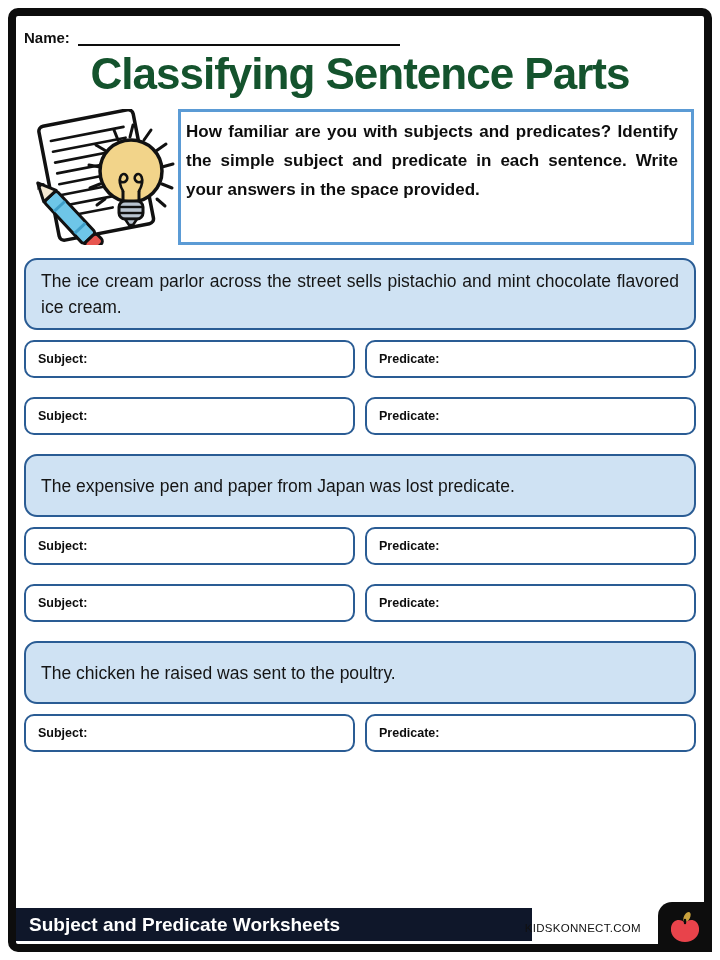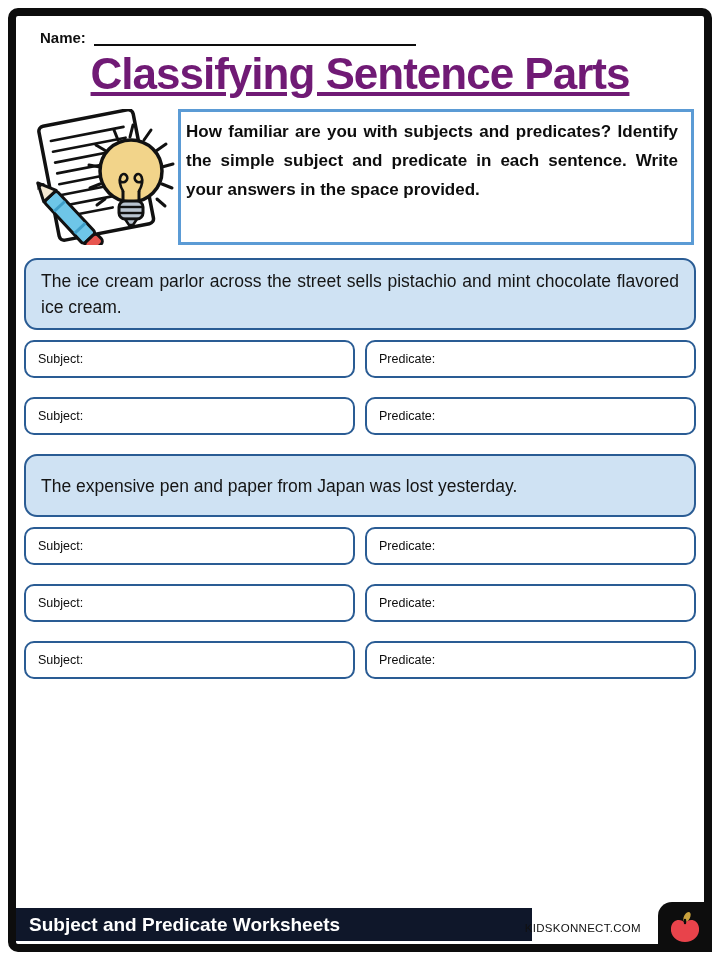--- a/index.html
+++ b/index.html
@@ -20,40 +20,39 @@
     border-radius: 10px;
     background: #fff;
   }
   .content {
     position: absolute; inset: 0;
     padding: 6px 8px 0 8px;
   }
 
   
   .name-row {
-    margin: 4px 0 0 16px;
+    margin: 4px 0 0 0;
     font-size: 15px; font-weight: bold;
     display: flex; align-items: flex-end;
   }
   .name-line {
     display: inline-block;
     width: 322px; height: 20px;
     border-bottom: 2.5px solid #0d0d0d;
     margin-left: 8px;
   }
 
   
   .title {
     text-align: center;
     font-size: 44px; font-weight: bold;
     letter-spacing: -1px;
     margin-top: 3px;
     line-height: 50px;
-    color: #701a75;
-    text-decoration: underline;
+    color: #14532d;
   }
 
   
   .header-row {
     display: flex;
     align-items: stretch;
     margin: 10px 2px 0 2px;
     height: 136px;
   }
   .illustration {
@@ -95,21 +94,21 @@
     margin-top: 10px;
   }
   .answer-box {
     flex: 1;
     height: 38px;
     background: #fff;
     border: 2px solid #2a5c94;
     border-radius: 10px;
     display: flex; align-items: center;
     padding-left: 12px;
-    font-size: 12.5px; font-weight: normal;
+    font-size: 12.5px; font-weight: bold;
     color: #0d0d0d;
   }
 
   
   .footer-banner {
     position: absolute;
     left: 0; bottom: 3px;
     width: 516px; height: 33px;
     background: #0f172a;
     display: flex; align-items: center;
@@ -224,44 +223,47 @@
               <span>Subject:</span>
             </div>
             <div class="answer-box">
               <span>Predicate:</span>
             </div>
           </div>
         </div>
 
         <div class="section">
           <div class="sentence-box">
-            <p>The expensive pen and paper from Japan was lost yesterday.</p>
-          </div>
-          <div class="answer-row">
-            <div class="answer-box">
-              <span>Subject:</span>
-            </div>
-            <div class="answer-box">
-              <span>Predicate:</span>
-            </div>
-          </div>
-        </div>
-
-        <div class="section">
-          <div class="answer-row">
-            <div class="answer-box">
-              <span>Subject:</span>
-            </div>
-            <div class="answer-box">
-              <span>Predicate:</span>
-            </div>
-          </div>
-        </div>
-
-        <div class="section">
+            <p>The expensive pen and paper from Japan was lost predicate.</p>
+          </div>
+          <div class="answer-row">
+            <div class="answer-box">
+              <span>Subject:</span>
+            </div>
+            <div class="answer-box">
+              <span>Predicate:</span>
+            </div>
+          </div>
+        </div>
+
+        <div class="section">
+          <div class="answer-row">
+            <div class="answer-box">
+              <span>Subject:</span>
+            </div>
+            <div class="answer-box">
+              <span>Predicate:</span>
+            </div>
+          </div>
+        </div>
+
+        <div class="section">
+          <div class="sentence-box">
+            <p>The chicken he raised was sent to the poultry.</p>
+          </div>
           <div class="answer-row">
             <div class="answer-box">
               <span>Subject:</span>
             </div>
             <div class="answer-box">
               <span>Predicate:</span>
             </div>
           </div>
         </div>
 

